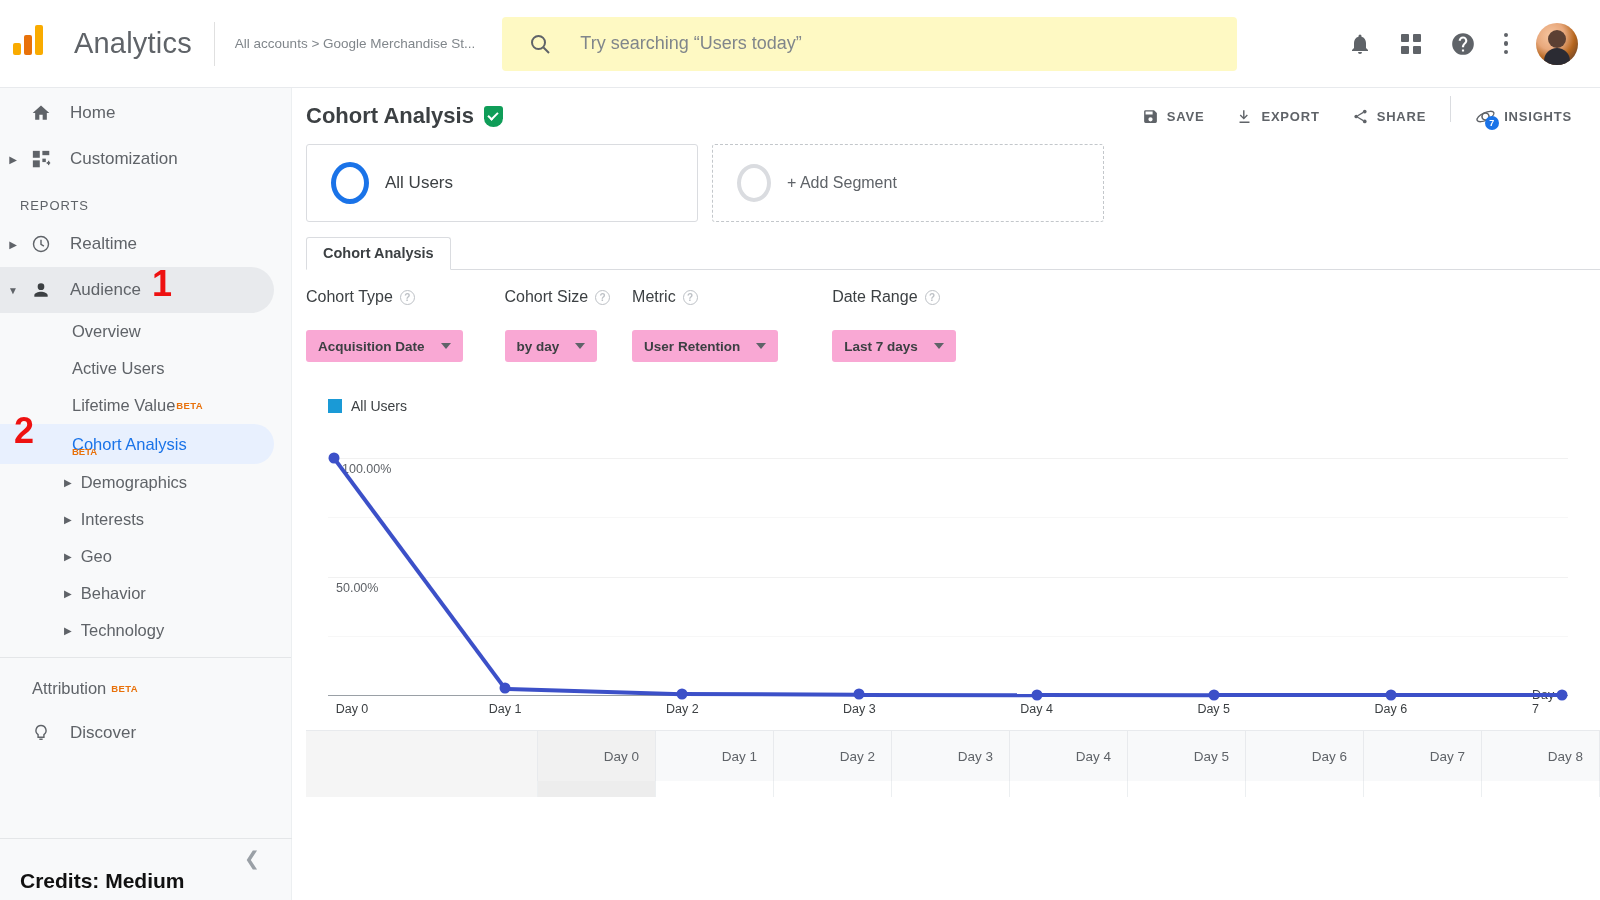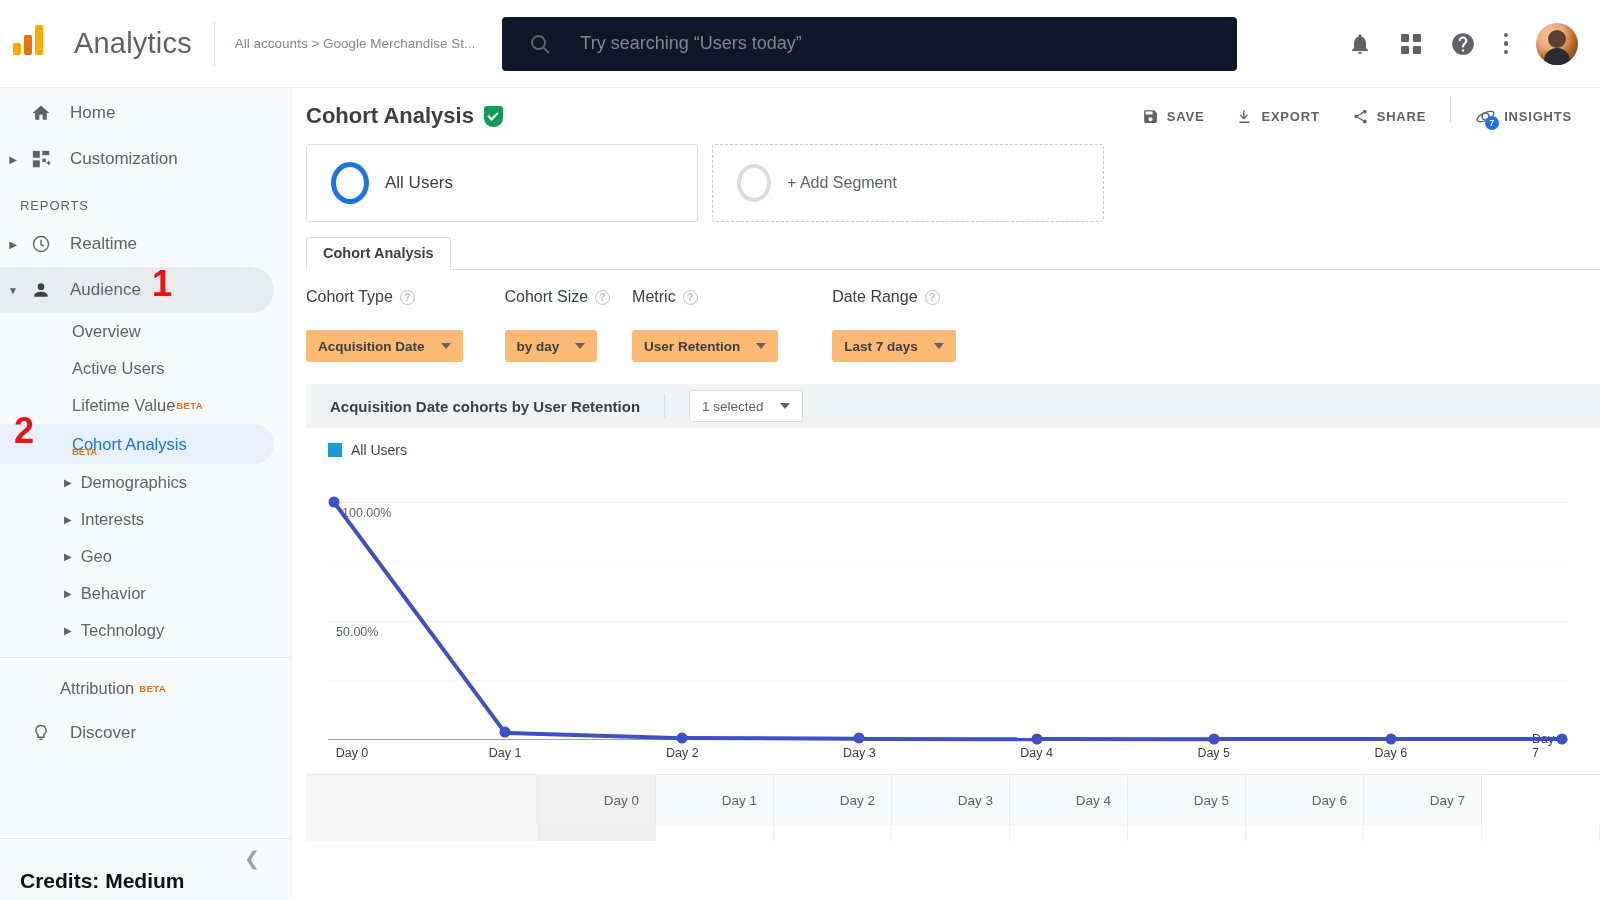--- a/index.html
+++ b/index.html
@@ -28,21 +28,21 @@
   .brand-div { width:1px; height:44px; background:#e0e0e0; margin: 0 20px 0 22px; }
   .acct { display:flex; flex-direction:column; justify-content:center; }
   .acct-crumb { font-size: 13.5px; color: #80868b; line-height: 18px; }
   .acct-name { font-size: 24px; color: #3c4043; line-height: 30px; display:flex; align-items:center; }
   .caret-dn {
     display:inline-block; width:0;height:0; margin-left:9px;
     border-left:6px solid transparent;border-right:6px solid transparent;
     border-top:7px solid #5f6368;
   }
   .search {
-    margin-left: 27px; width: 735px; height: 54px; background: #0f172a;
+    margin-left: 27px; width: 735px; height: 54px; background: #fef9c3;
     border-radius: 4px; display:flex; align-items:center; padding-left: 26px;
   }
   .search-ph { font-size:18px; color:#80868b; margin-left: 28px; }
   .top-icons { margin-left:auto; display:flex; align-items:center; gap: 28px; margin-right: 22px; }
   .ticon { color:#5f6368; display:flex; align-items:center; justify-content:center; }
   .avatar {
     width: 42px; height:42px; border-radius:50%;
     background: radial-gradient(circle at 35% 30%, #f7c6a0 0%, #e8a87c 35%, #b5651d 60%, #3c2f2f 100%);
     overflow:hidden; position:relative;
   }
@@ -162,21 +162,21 @@
   .ctrl-row { display:flex; padding: 18px 0 0 14px; gap: 0; }
   .ctrl { margin-right:42px; }
   .ctrl.cs { margin-right:22px; }
   .ctrl.met { margin-right:54px; }
   .ctrl-label { font-size:16px; color:#3c4043; display:flex; align-items:center; gap:7px; margin-bottom:24px; }
   .qmark {
     width:15px;height:15px;border-radius:50%;border:1px solid #bdc1c6;color:#bdc1c6;
     font-size:10px; display:flex; align-items:center; justify-content:center; font-weight:700;
   }
   .sel {
-    height:32px; background:#fdba74; border-radius:3px; display:inline-flex;
+    height:32px; background:#f9a8d4; border-radius:3px; display:inline-flex;
     align-items:center; padding: 0 12px; font-size:13.5px; font-weight:700; color:#3c4043;
     gap:16px; cursor:pointer;
   }
   .sel .caret {
     width:0;height:0;border-left:5px solid transparent;border-right:5px solid transparent;
     border-top:6px solid #5f6368;
   }
 
   
   .chart-card { margin: 22px 0 0 14px; width:1294px; }
@@ -350,21 +350,21 @@
     <span class="sarrow">▶</span>
     <span>Behavior</span>
   </div>
   <div class="sub-item arrowed">
     <span class="sarrow">▶</span>
     <span>Technology</span>
   </div>
 
   <div class="divider"></div>
 
-  <div class="sub-item" style="padding-left:60px;height:44px;">
+  <div class="sub-item" style="padding-left:32px;height:44px;">
     <span>Attribution</span>
     <span class="beta" style="margin-left:5px;">BETA</span>
   </div>
 
   <div class="nav-item">
     <span class="exp"></span>
     <span class="nicon">
       <svg width="20" height="20" viewBox="0 0 24 24">
         <path d="M12 3a6 6 0 0 0-3.5 10.9V17h7v-3.1A6 6 0 0 0 12 3z" fill="none" stroke="#5f6368" stroke-width="1.7"></path>
         <line x1="10" y1="19.5" x2="14" y2="19.5" stroke="#5f6368" stroke-width="1.7"></line>
@@ -483,28 +483,20 @@
         <span class="qmark">?</span>
       </div>
       <div class="sel">
         <span>Last 7 days</span>
         <span class="caret"></span>
       </div>
     </div>
   </div>
 
   <div class="chart-card">
-    <div class="chart-head">
-      <span class="chart-head-title">Acquisition Date cohorts by User Retention</span>
-      <span class="chart-head-sep"></span>
-      <span class="sel outline">
-        <span>1 selected</span>
-        <span class="caret"></span>
-      </span>
-    </div>
 
     <div class="chart-body">
       <div class="legend">
         <span class="legend-sw"></span>
         <span class="legend-txt">All Users</span>
       </div>
       <div class="plot" id="plot">
           <div class="gridline" style="top: 33.8182px;"></div>
           <div class="ylab" style="top: 37.8182px; left: 14px;">100.00%</div>
           <div class="gridline" style="top: 152.909px;"></div>
@@ -543,20 +535,21 @@
     <div class="tbl-row" id="tbl-head">
         <div class="tbl-th first"></div>
         <div class="tbl-th c0" style="width: 118px;">Day 0</div>
         <div class="tbl-th" style="width: 118px;">Day 1</div>
         <div class="tbl-th" style="width: 118px;">Day 2</div>
         <div class="tbl-th" style="width: 118px;">Day 3</div>
         <div class="tbl-th" style="width: 118px;">Day 4</div>
         <div class="tbl-th" style="width: 118px;">Day 5</div>
         <div class="tbl-th" style="width: 118px;">Day 6</div>
         <div class="tbl-th" style="width: 118px;">Day 7</div>
+        <div class="tbl-th" style="width: 118px;">Day 8</div>
       </div>
     <div class="tbl-row2" id="tbl-body">
         <div class="tbl-cell first"></div>
         <div class="tbl-cell c0" style="width: 118px;"></div>
         <div class="tbl-cell" style="width: 118px;"></div>
         <div class="tbl-cell" style="width: 118px;"></div>
         <div class="tbl-cell" style="width: 118px;"></div>
         <div class="tbl-cell" style="width: 118px;"></div>
         <div class="tbl-cell" style="width: 118px;"></div>
         <div class="tbl-cell" style="width: 118px;"></div>

